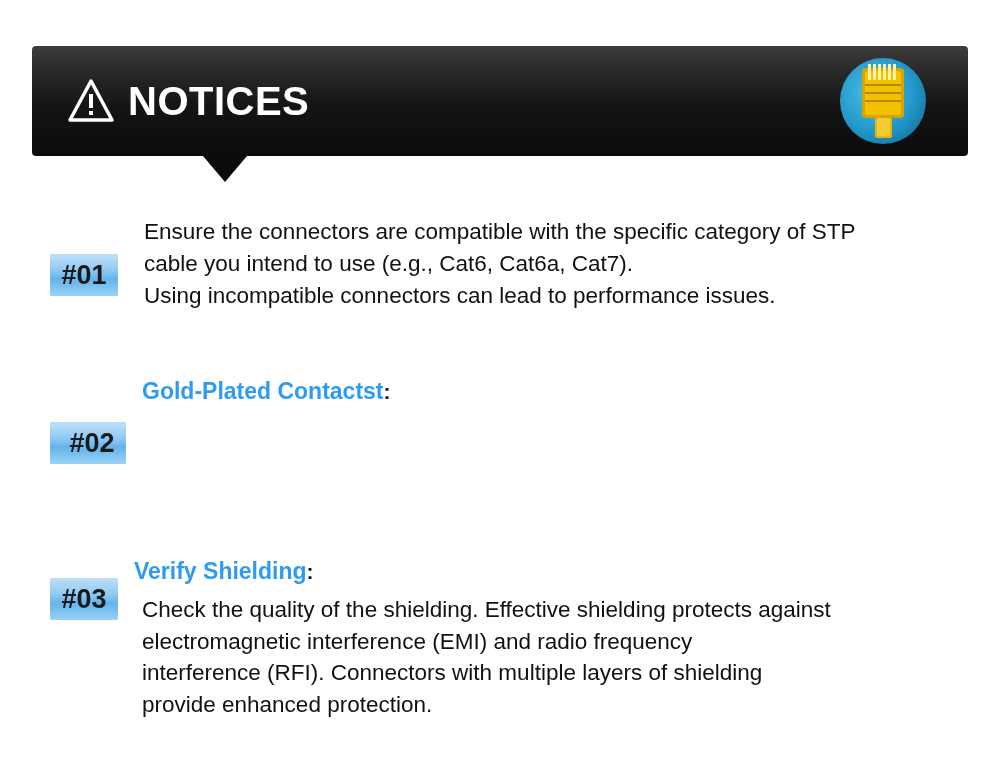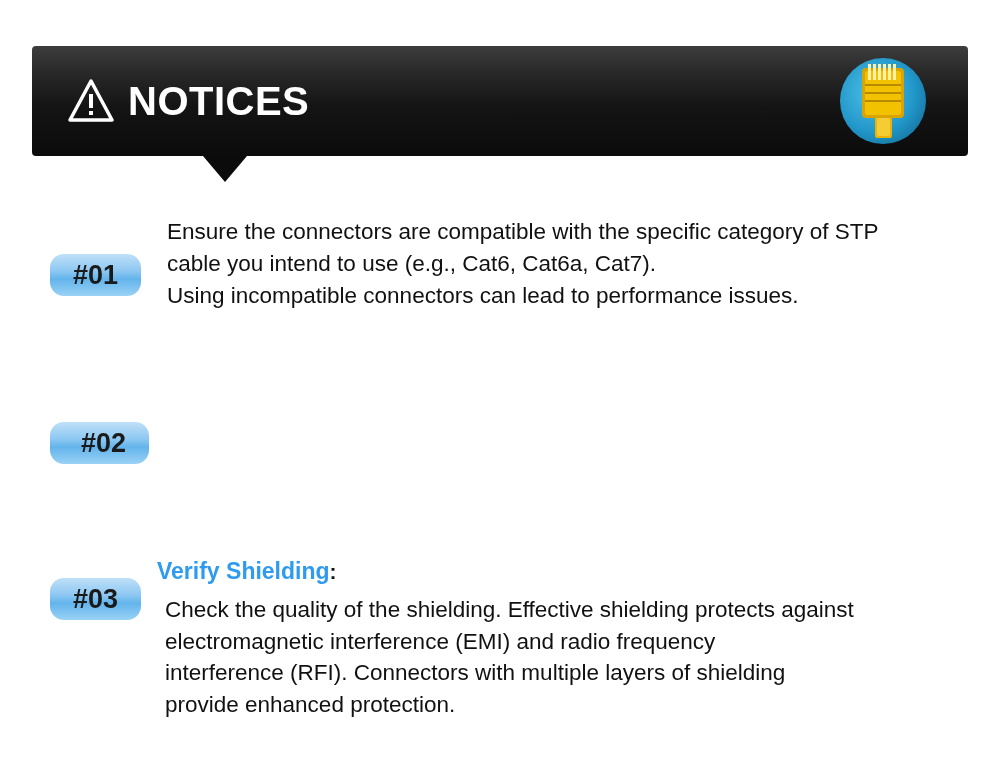--- a/index.html
+++ b/index.html
@@ -84,24 +84,24 @@
     border-top: 26px solid #0b0b0b;
   }
 
   
   .notice {
     position: absolute;
     display: flex;
     align-items: flex-start;
   }
   .badge {
-    width: 91px;
+    width: 68px;
     height: 42px;
     flex: 0 0 auto;
-    border-radius: 14px;
+    border-radius: 1px;
     background: linear-gradient(180deg, #bfe0f8 0%, #8ec8f2 40%, #63b4ec 60%, #9ad2f5 100%);
     color: #1a1a1a;
     font-size: 27px;
     font-weight: bold;
     display: flex;
     align-items: center;
     justify-content: center;
     letter-spacing: 0px;
   }
   .notice-body {
@@ -185,20 +185,23 @@
   <div class="notice-body">
     <p class="notice-text">Ensure the connectors are compatible with the specific category of STP
 cable you intend to use (e.g., Cat6, Cat6a, Cat7).
 Using incompatible connectors can lead to performance issues.</p>
   </div>
 </div>
 
 <div class="notice" id="notice-2">
   <div class="badge">#02</div>
   <div class="notice-body">
+    <p class="notice-heading">
+      <span>Gold-Plated Contactst</span><span class="colon">:</span>
+    </p>
   </div>
 </div>
 
 <div class="notice" id="notice-3">
   <div class="badge">#03</div>
   <div class="notice-body">
     <p class="notice-heading">
       <span>Verify Shielding</span><span class="colon">:</span>
     </p>
     <p class="notice-text">Check the quality of the shielding. Effective shielding protects against

